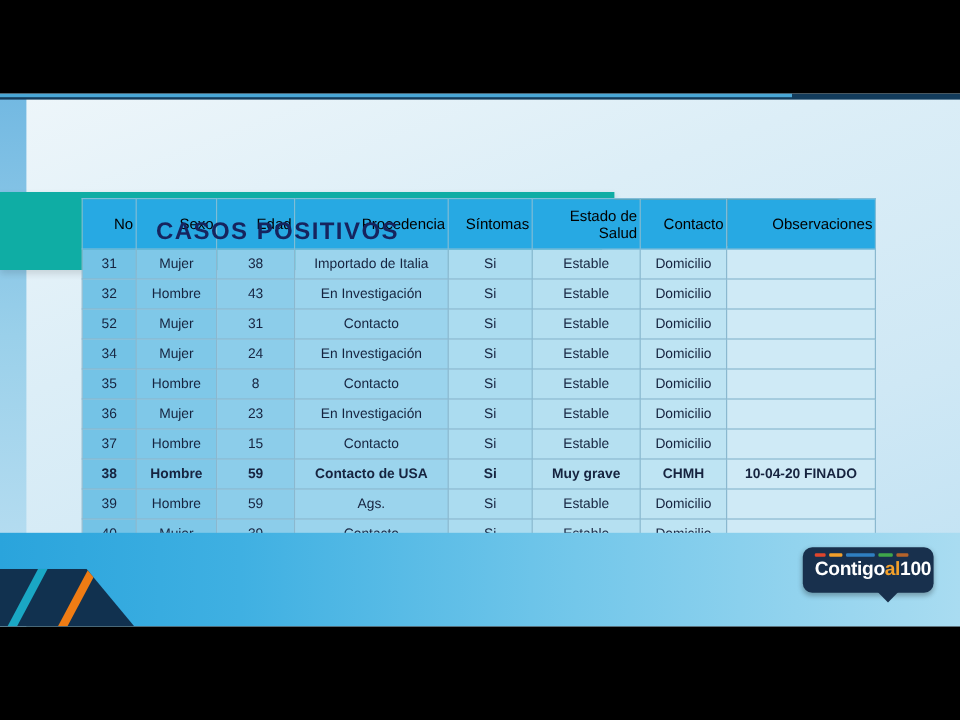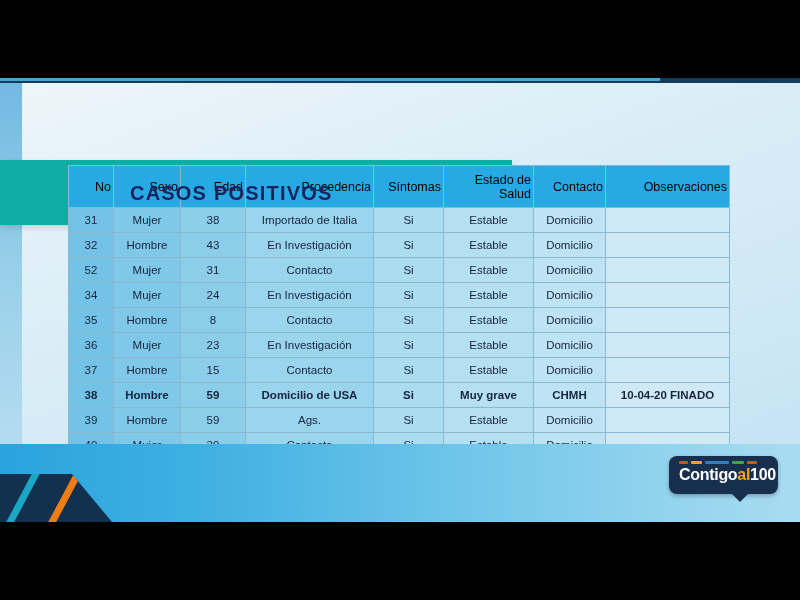--- a/index.html
+++ b/index.html
@@ -318,21 +318,21 @@
               <td class="c3">Contacto</td>
               <td class="c4">Si</td>
               <td class="c5">Estable</td>
               <td class="c6">Domicilio</td>
               <td class="c7"></td>
             </tr>
             <tr class="highlight">
               <td class="c0">38</td>
               <td class="c1">Hombre</td>
               <td class="c2">59</td>
-              <td class="c3">Domicilio de USA</td>
+              <td class="c3">Contacto de USA</td>
               <td class="c4">Si</td>
               <td class="c5">Muy grave</td>
               <td class="c6">CHMH</td>
               <td class="c7">10-04-20 FINADO</td>
             </tr>
             <tr>
               <td class="c0">39</td>
               <td class="c1">Hombre</td>
               <td class="c2">59</td>
               <td class="c3">Ags.</td>

